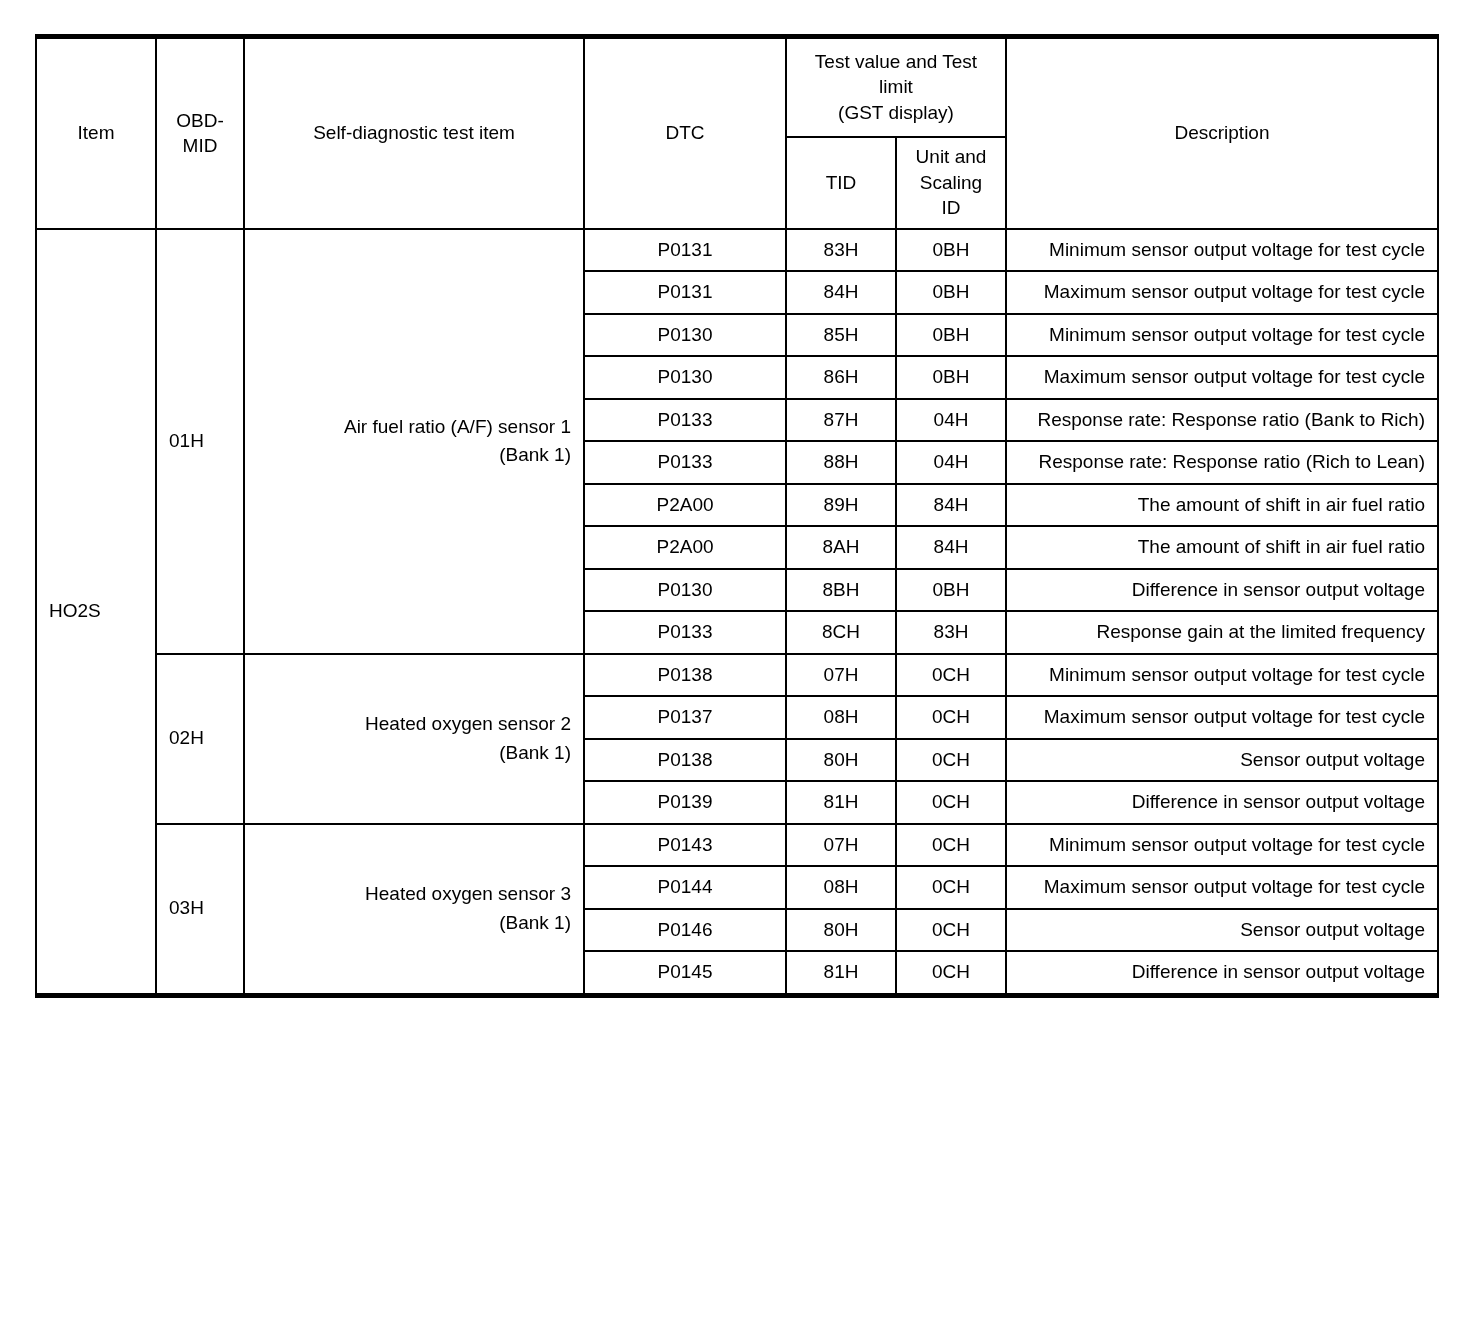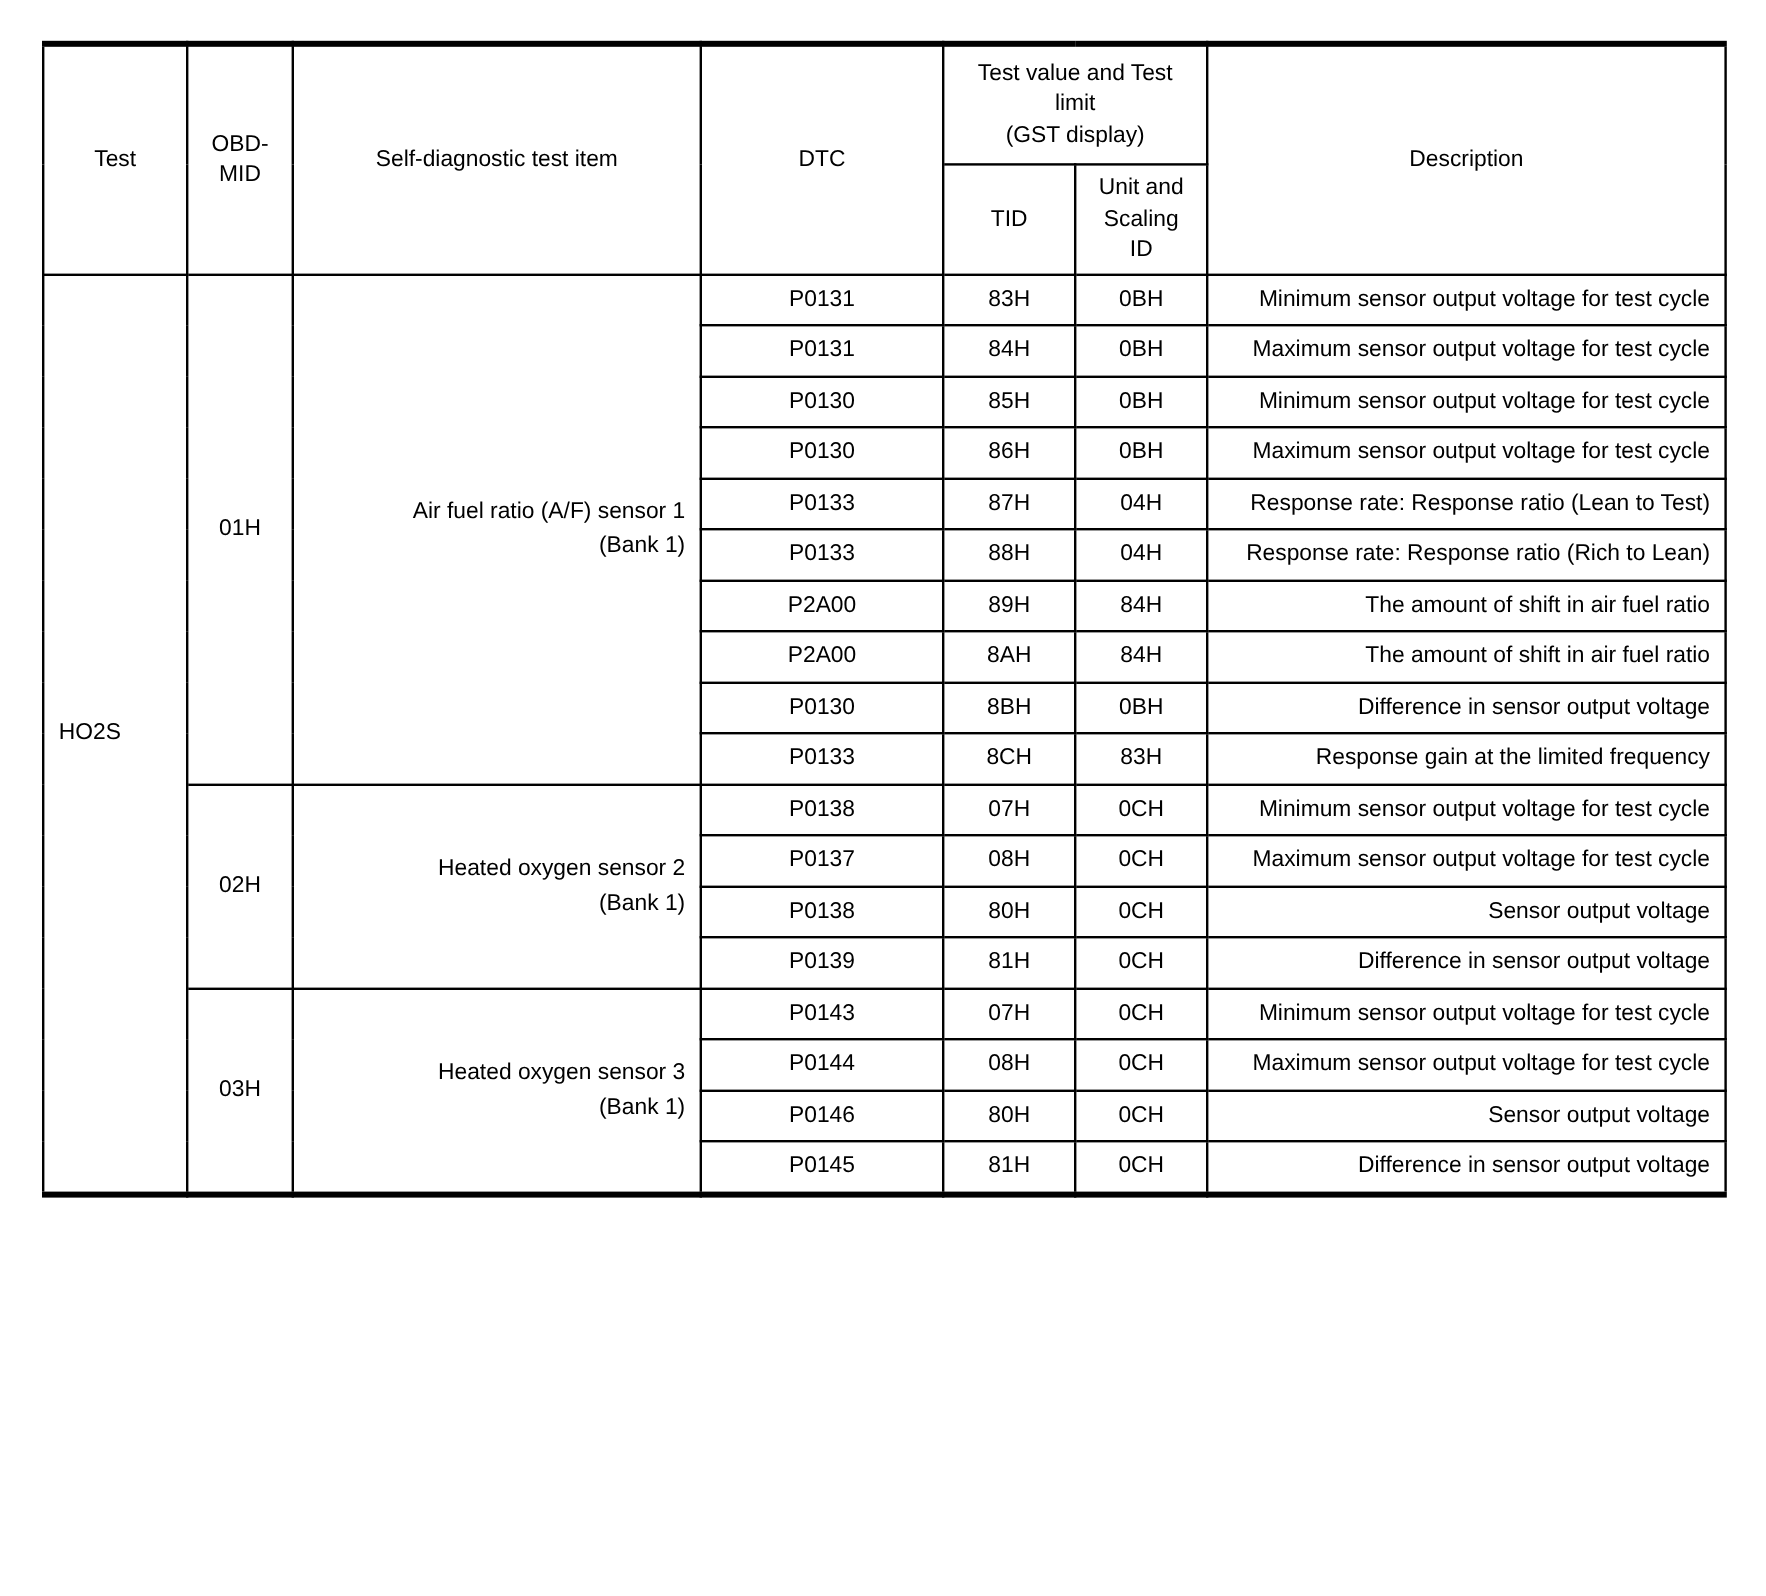--- a/index.html
+++ b/index.html
@@ -44,21 +44,21 @@
   table.diag td {
     vertical-align: middle;
     line-height: 1.5;
     padding: 6px 12px;
     height: 41px;
   }
   td.item-cell {
     text-align: left;
   }
   td.obd-cell {
-    text-align: center;
+    text-align: left;
   }
   td.testitem-cell {
     text-align: right;
     white-space: pre-line;
     padding-left: 14px;
   }
   td.center-cell {
     text-align: center;
     padding: 6px 4px;
     border-radius: 20px;
@@ -77,21 +77,21 @@
       <col style="width:120px">
       <col style="width:88px">
       <col style="width:340px">
       <col style="width:202px">
       <col style="width:110px">
       <col style="width:110px">
       <col style="width:432px">
     </colgroup>
     <thead>
       <tr class="head-row-1">
-        <th rowspan="2">Test</th>
+        <th rowspan="2">Item</th>
         <th rowspan="2">OBD-
 MID</th>
         <th rowspan="2">Self-diagnostic test item</th>
         <th rowspan="2">DTC</th>
         <th colspan="2">Test value and Test
 limit
 (GST display)</th>
         <th rowspan="2">Description</th>
       </tr>
       <tr class="head-row-2">
@@ -127,21 +127,21 @@
         <tr>
           <td class="center-cell">P0130</td>
           <td class="center-cell">86H</td>
           <td class="center-cell">0BH</td>
           <td class="desc-cell">Maximum sensor output voltage for test cycle</td>
         </tr>
         <tr>
           <td class="center-cell">P0133</td>
           <td class="center-cell">87H</td>
           <td class="center-cell">04H</td>
-          <td class="desc-cell">Response rate: Response ratio (Lean to Test)</td>
+          <td class="desc-cell">Response rate: Response ratio (Bank to Rich)</td>
         </tr>
         <tr>
           <td class="center-cell">P0133</td>
           <td class="center-cell">88H</td>
           <td class="center-cell">04H</td>
           <td class="desc-cell">Response rate: Response ratio (Rich to Lean)</td>
         </tr>
         <tr>
           <td class="center-cell">P2A00</td>
           <td class="center-cell">89H</td>

